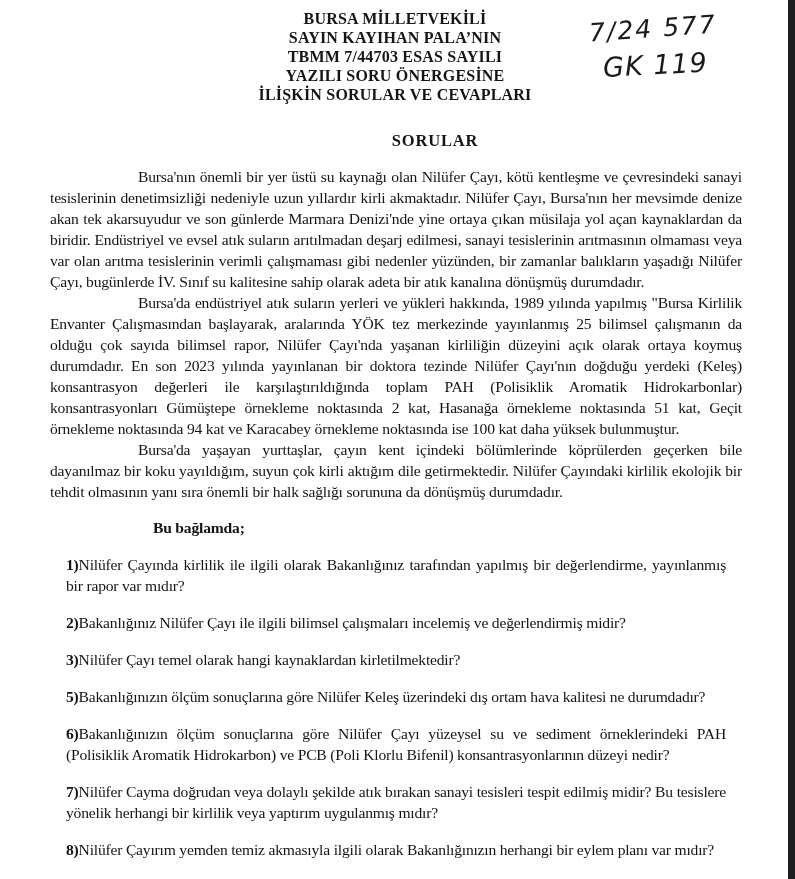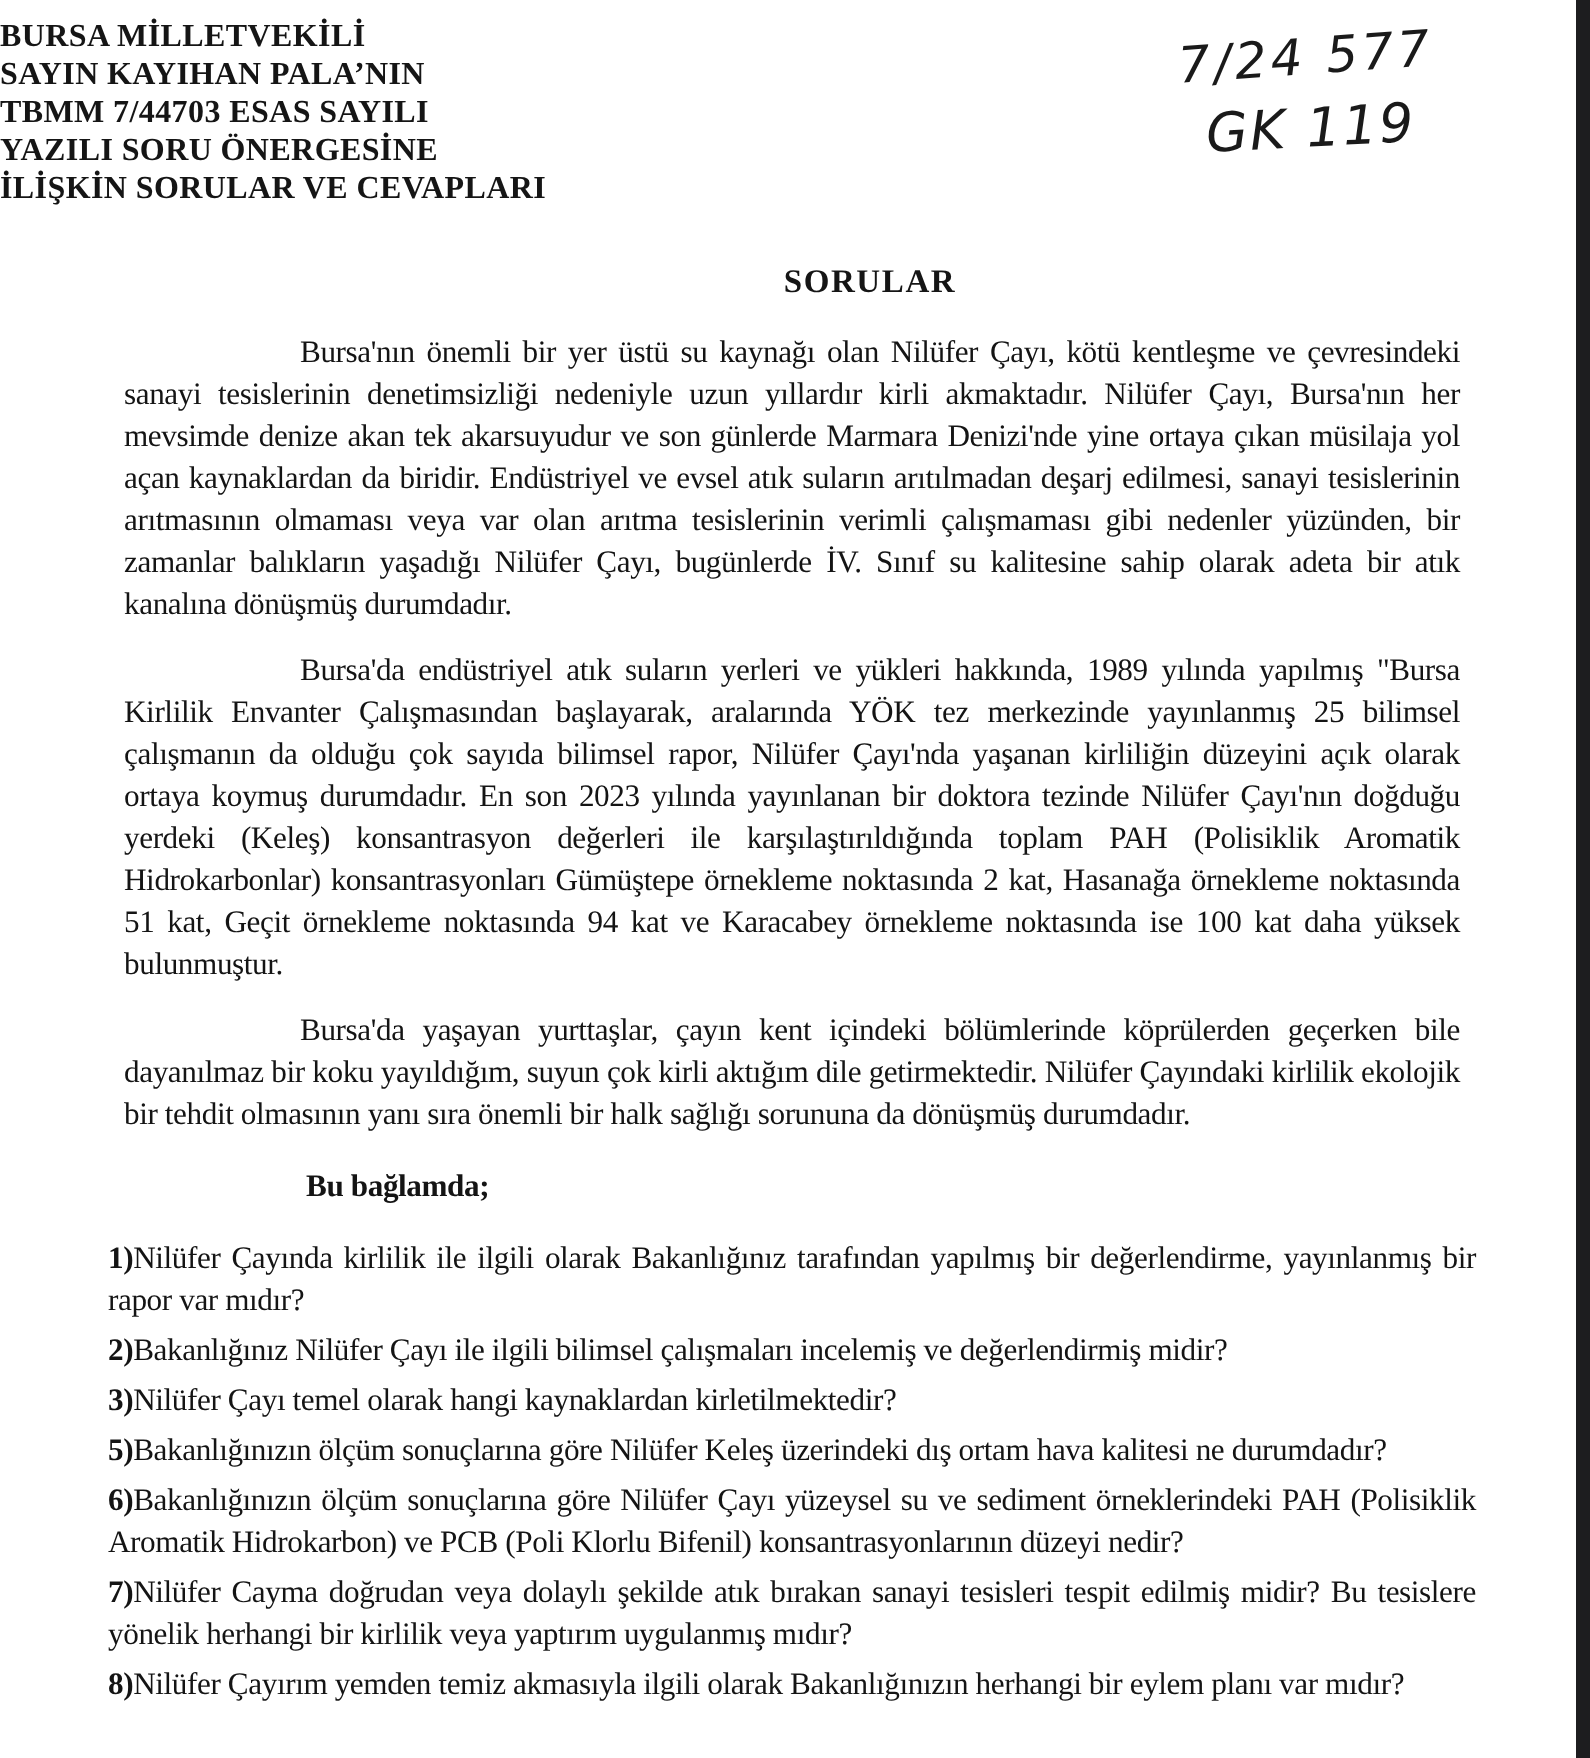--- a/index.html
+++ b/index.html
@@ -9,21 +9,21 @@
     font-family: "Liberation Serif", serif;
     color: #121212;
     overflow: hidden;
     position: relative;
   }
   .page { position: relative; width: 795px; height: 879px; }
 
   .doc-header {
     padding-top: 9px;
     width: 790px;
-    text-align: left;
+    text-align: center;
     font-weight: bold;
     font-size: 16px;
     line-height: 19px;
     letter-spacing: 0.2px;
     color: #151515;
   }
   .doc-header div { white-space: nowrap; }
 
   .handwritten {
     position: absolute;
@@ -58,23 +58,23 @@
 
   .body-text {
     margin: 0 53px 0 50px;
     width: 692px;
     font-size: 15.6px;
     line-height: 21px;
     letter-spacing: -0.2px;
     text-align: justify;
     color: #141414;
   }
-  .para { margin: 12px; text-indent: 88px; }
+  .para { margin: 0; text-indent: 88px; }
   .context-label { margin: 15px; text-indent: 88px; font-weight: bold; }
-  .q { margin: 4px; text-indent: 0; }
+  .q { margin: 16px; text-indent: 0; }
   .q b { font-weight: bold; }
 
   .scan-edge-right {
     position: absolute;
     top: 0; right: 0;
     width: 7px; height: 879px;
     background: #1d1d1f;
   }
 </style>
 </head>

